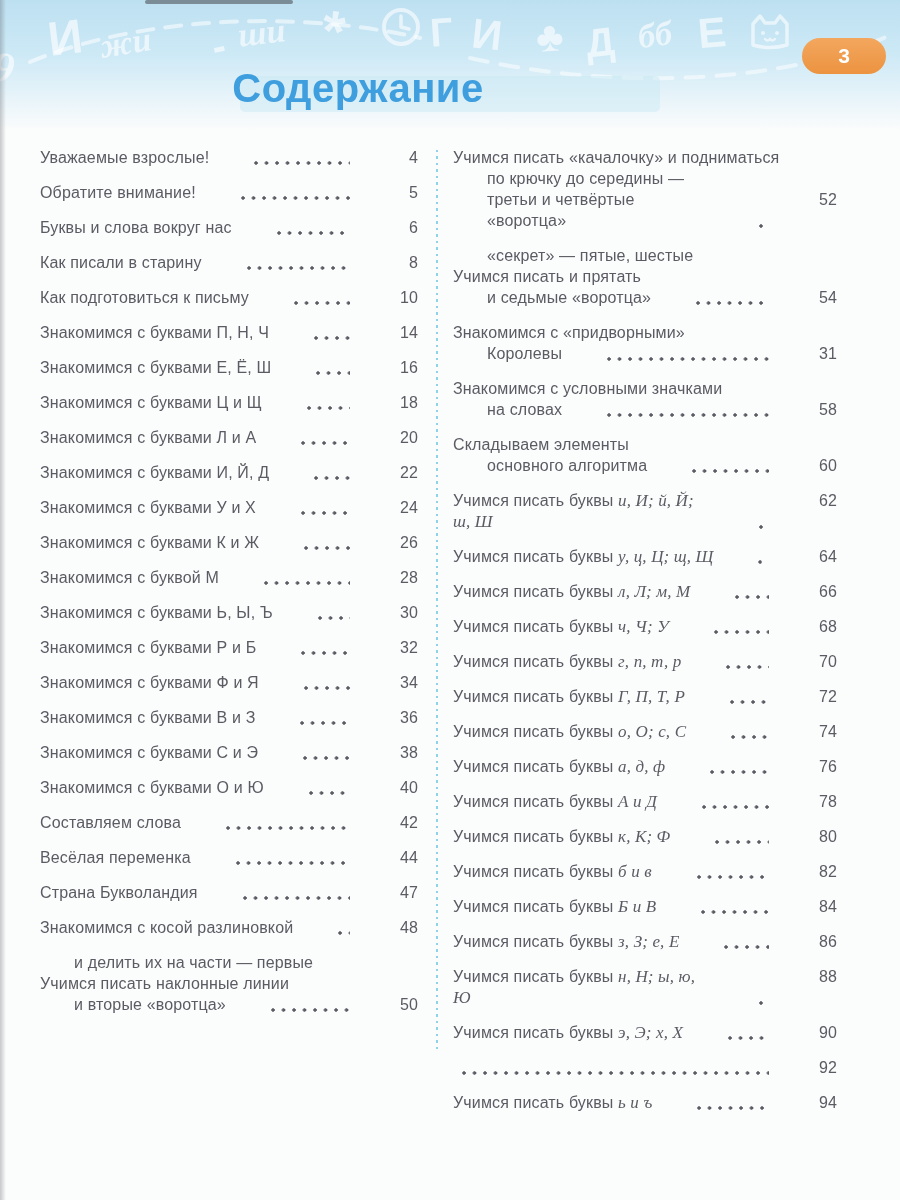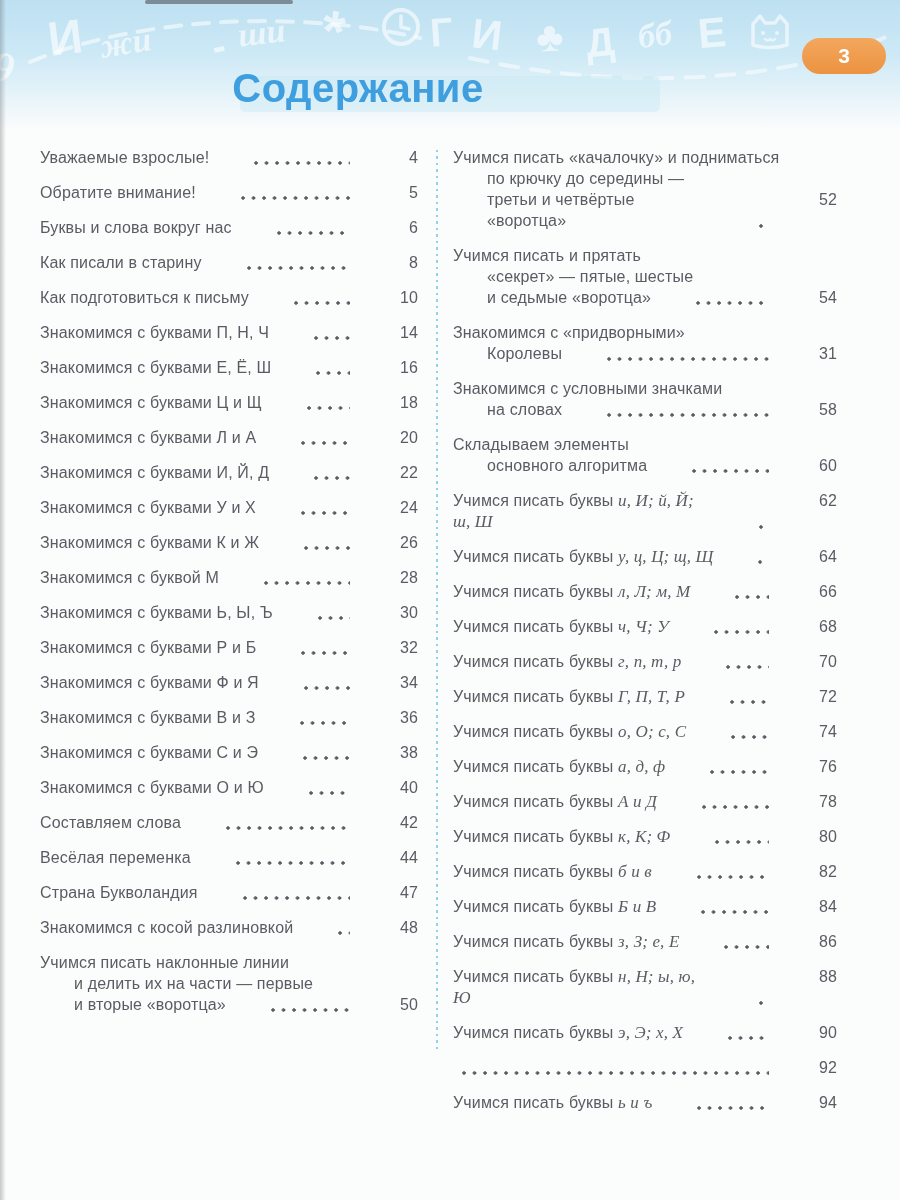--- a/index.html
+++ b/index.html
@@ -297,22 +297,22 @@
     <div class="pre"></div>
     <div class="last">
       <span class="line-text"><span class="txt">Знакомимся с косой разлиновкой</span><span class="itl"></span></span>
       <span class="leader"></span>
       <span class="pg">48</span>
     </div>
   </div>
 
   <div class="entry">
     <div class="pre">
+          <div class="pline ind">и делить их на части — первые</div>
           <div class="pline">Учимся писать наклонные линии</div>
-          <div class="pline ind">и делить их на части — первые</div>
         </div>
     <div class="last ind">
       <span class="line-text"><span class="txt">и вторые «воротца»</span><span class="itl"></span></span>
       <span class="leader"></span>
       <span class="pg">50</span>
     </div>
   </div>
 </div>
   <div class="divider"></div>
   <div class="col col-right" id="col-right">
@@ -323,22 +323,22 @@
         </div>
     <div class="last ind">
       <span class="line-text"><span class="txt">третьи и четвёртые «воротца»</span><span class="itl"></span></span>
       <span class="leader"></span>
       <span class="pg">52</span>
     </div>
   </div>
 
   <div class="entry">
     <div class="pre">
+          <div class="pline ind">«секрет» — пятые, шестые</div>
           <div class="pline">Учимся писать и прятать</div>
-          <div class="pline ind">«секрет» — пятые, шестые</div>
         </div>
     <div class="last ind">
       <span class="line-text"><span class="txt">и седьмые «воротца»</span><span class="itl"></span></span>
       <span class="leader"></span>
       <span class="pg">54</span>
     </div>
   </div>
 
   <div class="entry">
     <div class="pre">

